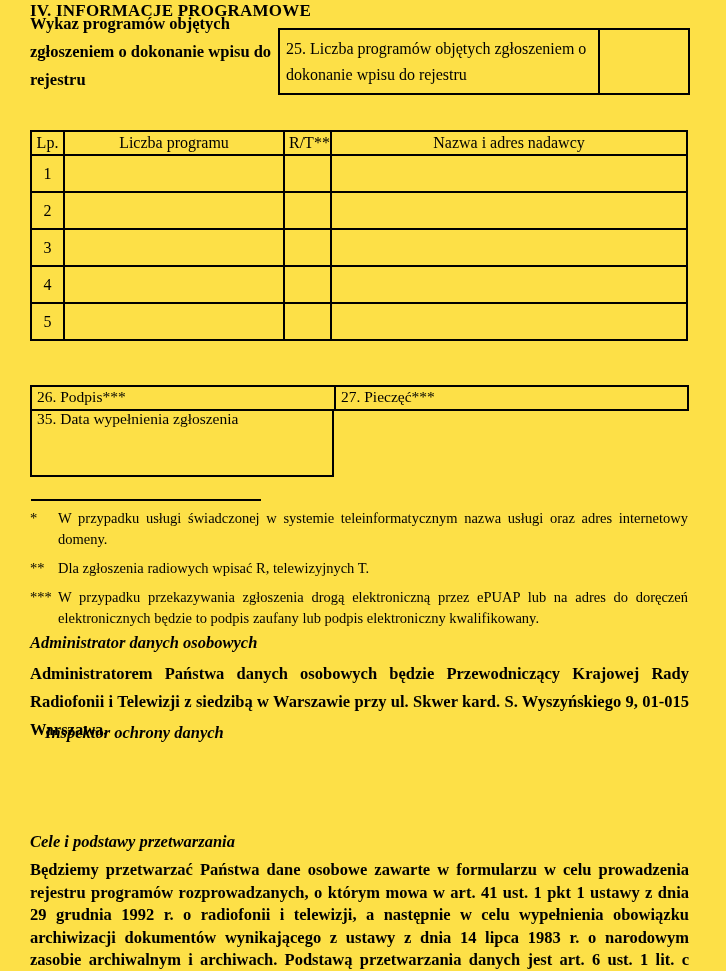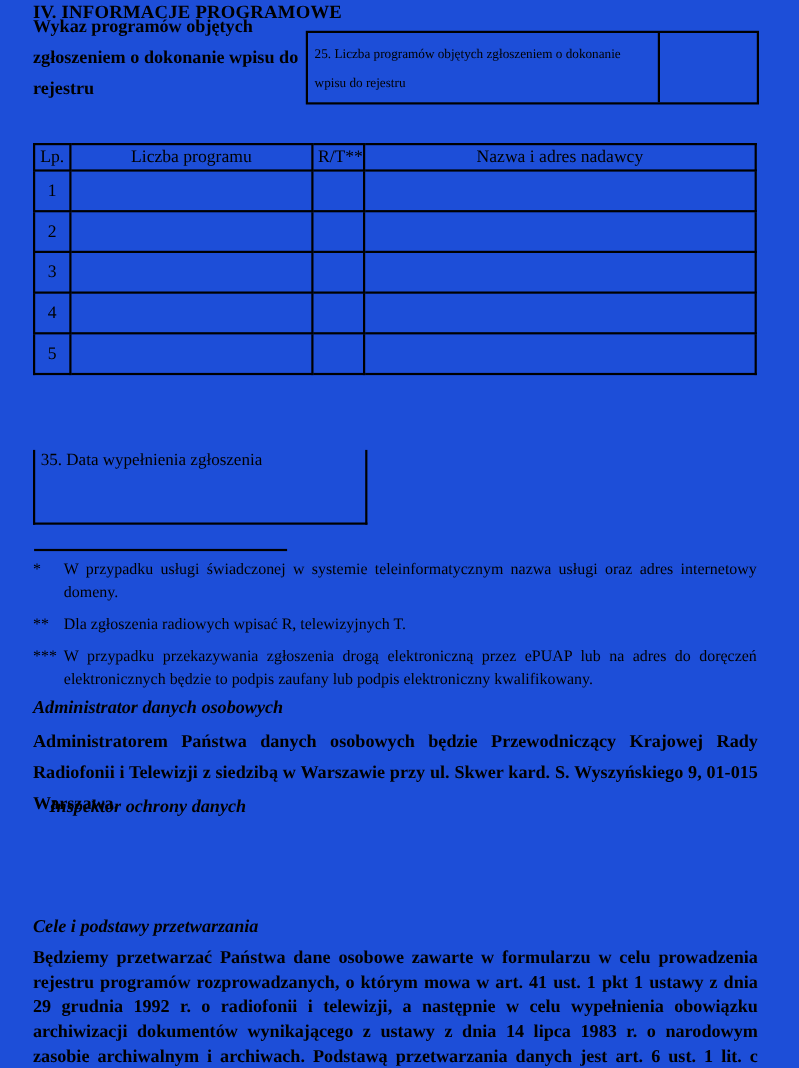--- a/index.html
+++ b/index.html
@@ -2,39 +2,39 @@
 <html lang="pl"><head>
 <meta charset="utf-8">
 <style>
   html, body { margin: 0; padding: 0; }
   body {
     width: 726px; height: 971px;
     background: #ffffff; color: #000000;
     font-family: "Liberation Serif", "DejaVu Serif", serif;
     -webkit-font-smoothing: antialiased;
   }
-  .page { position: relative; width: 726px; height: 971px; background: #1d4ed8; overflow: hidden; }
+  .page { position: relative; width: 726px; height: 971px; background: #fde047; overflow: hidden; }
 
   .page-title {
     position: absolute; left: 30px; top: 1px;
     font-size: 17px; font-weight: bold; letter-spacing: 0.2px;
   }
 
   .intro-label {
     position: absolute; left: 30px; top: 10px; width: 252px;
     font-size: 16.5px; line-height: 28px; font-weight: bold;
   }
 
   .box25 {
     position: absolute; left: 278px; top: 28px; width: 412px; height: 67px;
     border: 2px solid #000; box-sizing: border-box; display: flex;
   }
   .box25-label {
     width: 318px; box-sizing: border-box; padding: 2px 6px;
-    font-size: 12px; line-height: 26px; display: flex; align-items: center;
+    font-size: 16px; line-height: 26px; display: flex; align-items: center;
   }
   .box25-value { flex: 1; border-left: 2px solid #000; }
 
   table.ptable {
     position: absolute; left: 30px; top: 130px; width: 658px;
     border-collapse: collapse; table-layout: fixed;
   }
   table.ptable th, table.ptable td {
     border: 2px solid #000; font-size: 16px; font-weight: normal;
     padding: 0 4px; box-sizing: border-box; margin-top: 44px;
@@ -135,20 +135,28 @@
       </tr>
       <tr>
         <td class="lp">5</td>
         <td></td>
         <td></td>
         <td></td>
       </tr>
     </tbody>
   </table>
 
+  <div class="sig-row">
+    <div class="sig-cell left">
+      <span>26. Podpis***</span>
+    </div>
+    <div class="sig-cell right">
+      <span>27. Pieczęć***</span>
+    </div>
+  </div>
 
   <div class="date-box">
     <span>35. Data wypełnienia zgłoszenia</span>
   </div>
 
   <div class="fn-rule"></div>
 
   <div class="footnotes">
     <div class="footnote">
       <span class="fn-marker">*</span>

